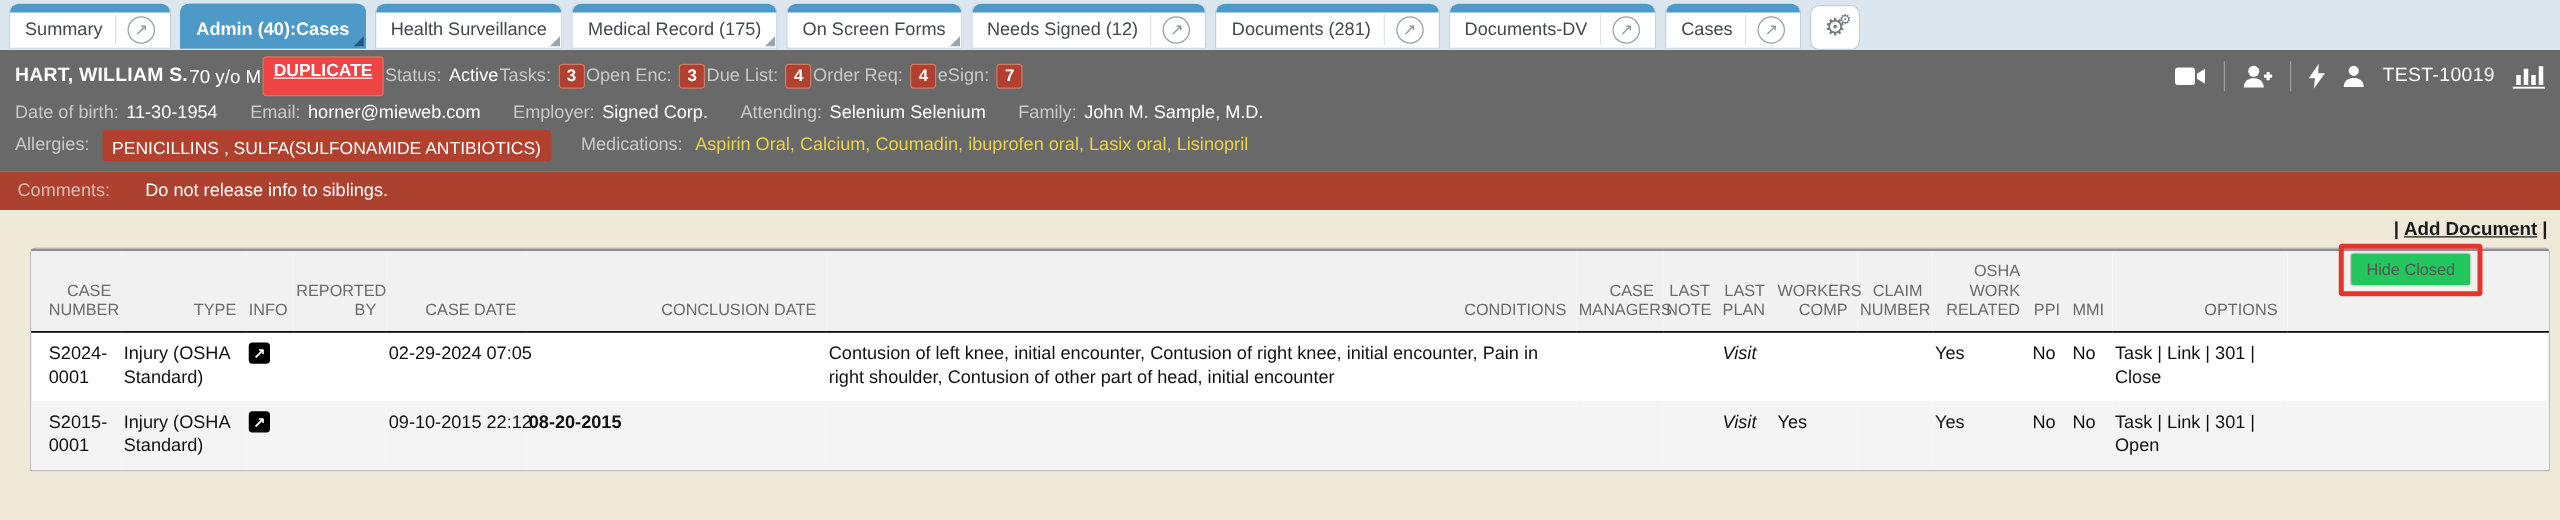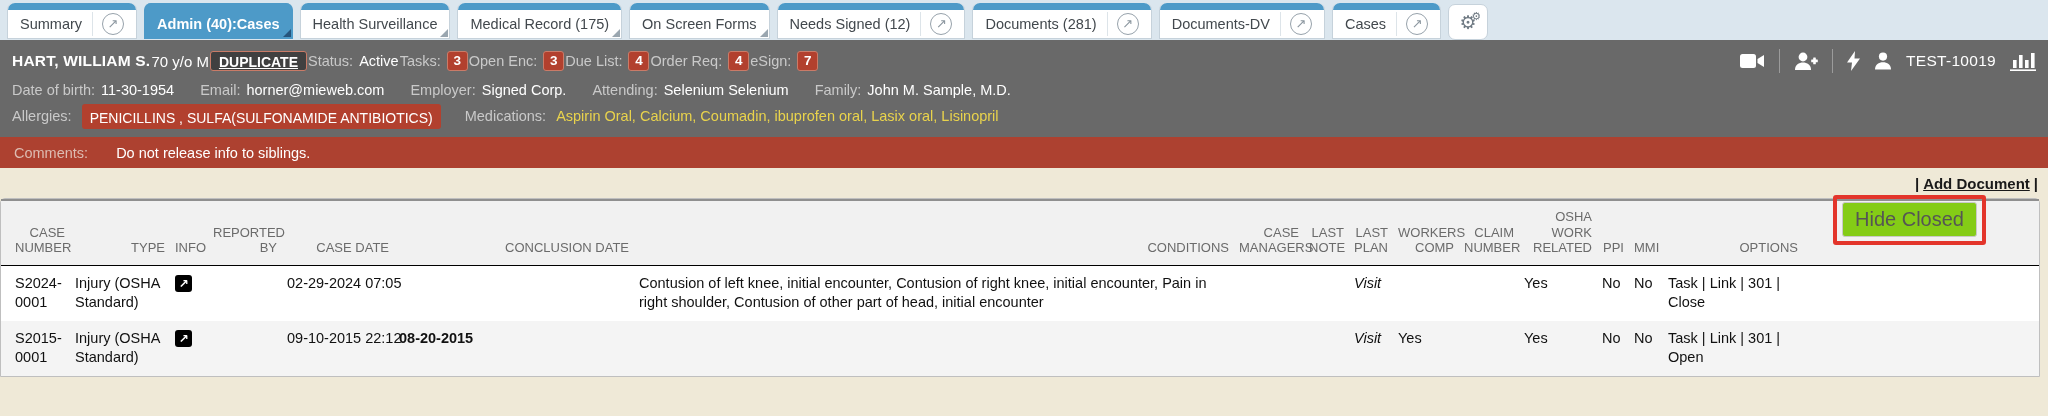--- a/index.html
+++ b/index.html
@@ -18,49 +18,49 @@
   .tab-arrow { display:inline-flex; align-items:center; justify-content:center; width:22px; height:22px; border:1.5px solid #97a2ab; border-radius:50%; color:#8b969f; font-size:13px; margin-left:9px; line-height:1; }
   .tab-gear { position:relative; display:flex; align-items:center; justify-content:center; background:#fff; border:1px solid #c6d2db; border-radius:7px; height:36px; width:40px; margin-top:1px; color:#6f7a83; cursor:pointer; }
   .gear-big { font-size:19px; line-height:1; }
   .gear-small { font-size:11px; line-height:1; position:absolute; top:6px; right:6px; }
 
   
   .patient-block { background:#696969; color:#fff; padding:5px 12px 7px 12px; }
   .ph-row1 { display:flex; align-items:center; gap:1px; height:32px; }
   .p-name { font-size:15.5px; font-weight:bold; letter-spacing:.2px; }
   .p-agesex { font-size:15px; }
-  .flag-duplicate { background:#404040; border:1px solid #c97b67; border-radius:3px; color:#fff; font-weight:bold; font-size:14px; padding:2px 8px 0; text-decoration:underline; cursor:pointer; }
+  .flag-duplicate { background:#ef4444; border:1px solid #c97b67; border-radius:3px; color:#fff; font-weight:bold; font-size:14px; padding:2px 8px 12px; text-decoration:underline; cursor:pointer; }
   .kv { display:inline-flex; align-items:center; gap:6px; font-size:14.5px; }
   .kv .k { color:#c9c9c9; }
   .kv .v { color:#fff; }
   .badge { display:inline-block; min-width:21px; text-align:center; background:#b2402e; border:1px solid #ca7b68; border-radius:3px; color:#fff; font-size:13.5px; font-weight:bold; padding:1px 4px 2px; cursor:pointer; }
   .ph-icons { margin-left:auto; display:flex; align-items:center; gap:14px; }
   .ph-icons svg { display:block; }
   .icon-sep { width:1px; height:24px; background:#9b9b9b; }
   .chart-id { font-size:15.5px; letter-spacing:.3px; }
   .ph-row2 { display:flex; align-items:center; gap:26px; height:25px; font-size:14.5px; }
   .ph-row3 { display:flex; align-items:center; gap:10px; height:28px; font-size:14.5px; }
   .allergy-badge { background:#b2402e; border-radius:3px; color:#fff; padding:6px 8px 3px; font-size:14px; cursor:pointer; }
   .meds-label { color:#c9c9c9; margin-left:14px; }
   .meds-list { color:#e9d34c; }
 
   
   .comments-bar { background:#ad4130; color:#fff; display:flex; align-items:center; gap:28px; height:31px; padding:0 14px; font-size:14.5px; }
   .comments-bar .k { color:#ddbcb2; }
 
   
-  .content { padding:5px 8px 0 0; }
+  .content { padding:5px 8px 0 24px; }
   .adddoc-line { text-align:right; padding:2px 2px 6px 0; font-size:15px; color:#1a1a1a; font-weight:bold; }
   .adddoc-line a { color:#1a1a1a; text-decoration:underline; cursor:pointer; margin:0 4px; }
 
   .panel { position:relative; background:#fff; border:1px solid #bfbfbf; border-radius:5px 5px 0 0; }
   .panel-head { padding:9px 14px 7px; }
   .panel-title { color:#6e9040; font-size:17.5px; font-weight:bold; }
   .hide-closed-wrap { position:absolute; top:3px; right:62px; }
-  .hide-closed-btn { font-family:inherit; font-size:20px; color:#555; background:#84cc16; border:1px solid #c9c9c9; border-radius:3px; padding:5px 12px; cursor:pointer; }
+  .hide-closed-btn { font-family:inherit; font-size:13px; color:#555; background:#22c55e; border:1px solid #c9c9c9; border-radius:3px; padding:5px 12px; cursor:pointer; }
   .red-highlight { position:absolute; top:-7px; left:-9px; right:-9px; bottom:-8px; border:4px solid #e3352b; border-radius:3px; pointer-events:none; }
   .panel-rule { border:none; border-top:2px solid #8f8f8f; }
 
   table.cases { width:100%; border-collapse:collapse; table-layout:fixed; }
   .cases thead tr { background:#f1f1f1; }
   .cases th { font-size:13px; font-weight:normal; color:#6b6b6b; text-align:right; vertical-align:bottom; text-transform:uppercase; padding:8px 8px 9px 2px; line-height:1.2; border-bottom:1px solid #000000; }
   .cases td { font-size:14.5px; color:#111; vertical-align:top; padding:8px 8px 8px 2px; line-height:1.35; }
   .cases th:first-child, .cases td:first-child { padding-left:14px; }
   .cases tbody tr.alt { background:#f4f4f4; }
   .nowrap { white-space:nowrap; }

